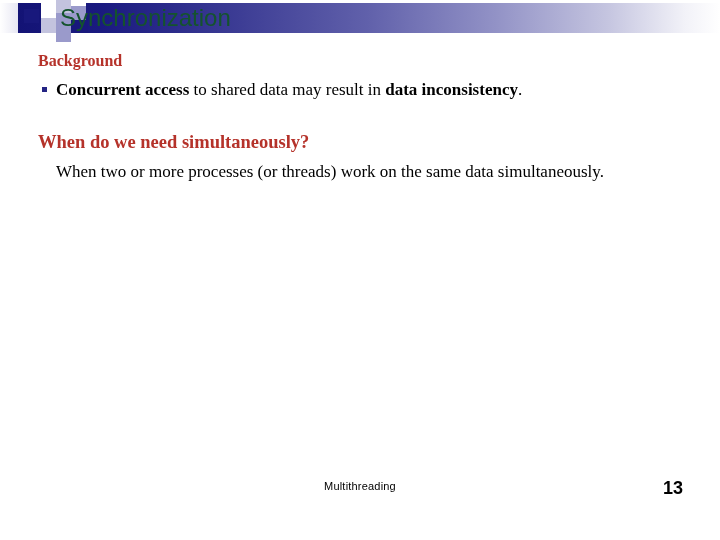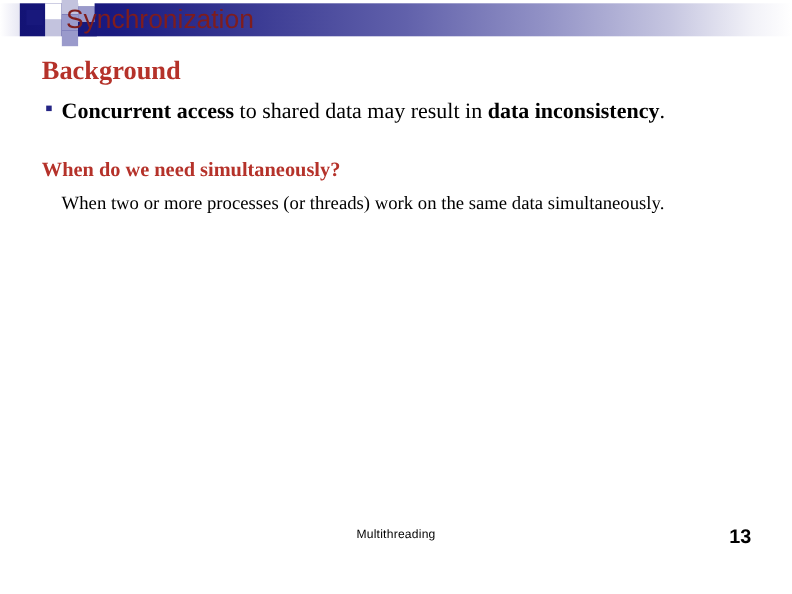--- a/index.html
+++ b/index.html
@@ -73,35 +73,35 @@
   #slide-body {
     position: absolute;
     left: 0;
     top: 52px;
     width: 720px;
   }
   .section-heading {
     font-family: "Liberation Serif", serif;
     font-weight: bold;
     color: #b5322a;
-    font-size: 24px;
+    font-size: 16px;
   }
   #heading-background {
     margin: 0 0 0 38px;
   }
   #heading-when {
     margin: 0 0 0 38px;
     font-size: 18.5px;
   }
 
   .bullet-row {
     position: relative;
     margin: 9px 16px 0 42px;
     padding-left: 14px;
-    font-size: 20px;
+    font-size: 17px;
     color: #000000;
     line-height: 1.33;
     text-align: justify;
     text-justify: inter-word;
   }
   .bullet-marker {
     position: absolute;
     left: 0;
     top: 8px;
     width: 5px;
@@ -159,21 +159,21 @@
   <div class="deco d3"></div>
   <div class="deco d4"></div>
   <div class="deco d5"></div>
   <div class="deco d6"></div>
   <div class="deco d7"></div>
   <div class="deco d8"></div>
   <div class="deco d9"></div>
   <div class="deco d10"></div>
   <div class="deco d11"></div>
   <div class="deco d2"></div>
-  <div id="slide-title" style="color: #7f1d1d;">Synchronization</div>
+  <div id="slide-title" style="color: #14532d;">Synchronization</div>
 </div>
 
 <div id="slide-body">
 
   <div id="heading-background" class="section-heading" style="color: rgb(181, 50, 42);">Background</div>
 
   <div class="bullet-row">
     <span class="bullet-marker" style="background: rgb(36, 36, 132);"></span>
     <span class="bullet-text"><b>Concurrent access</b><span> to shared data may result in </span><b>data inconsistency</b><span>.</span></span>
   </div>

